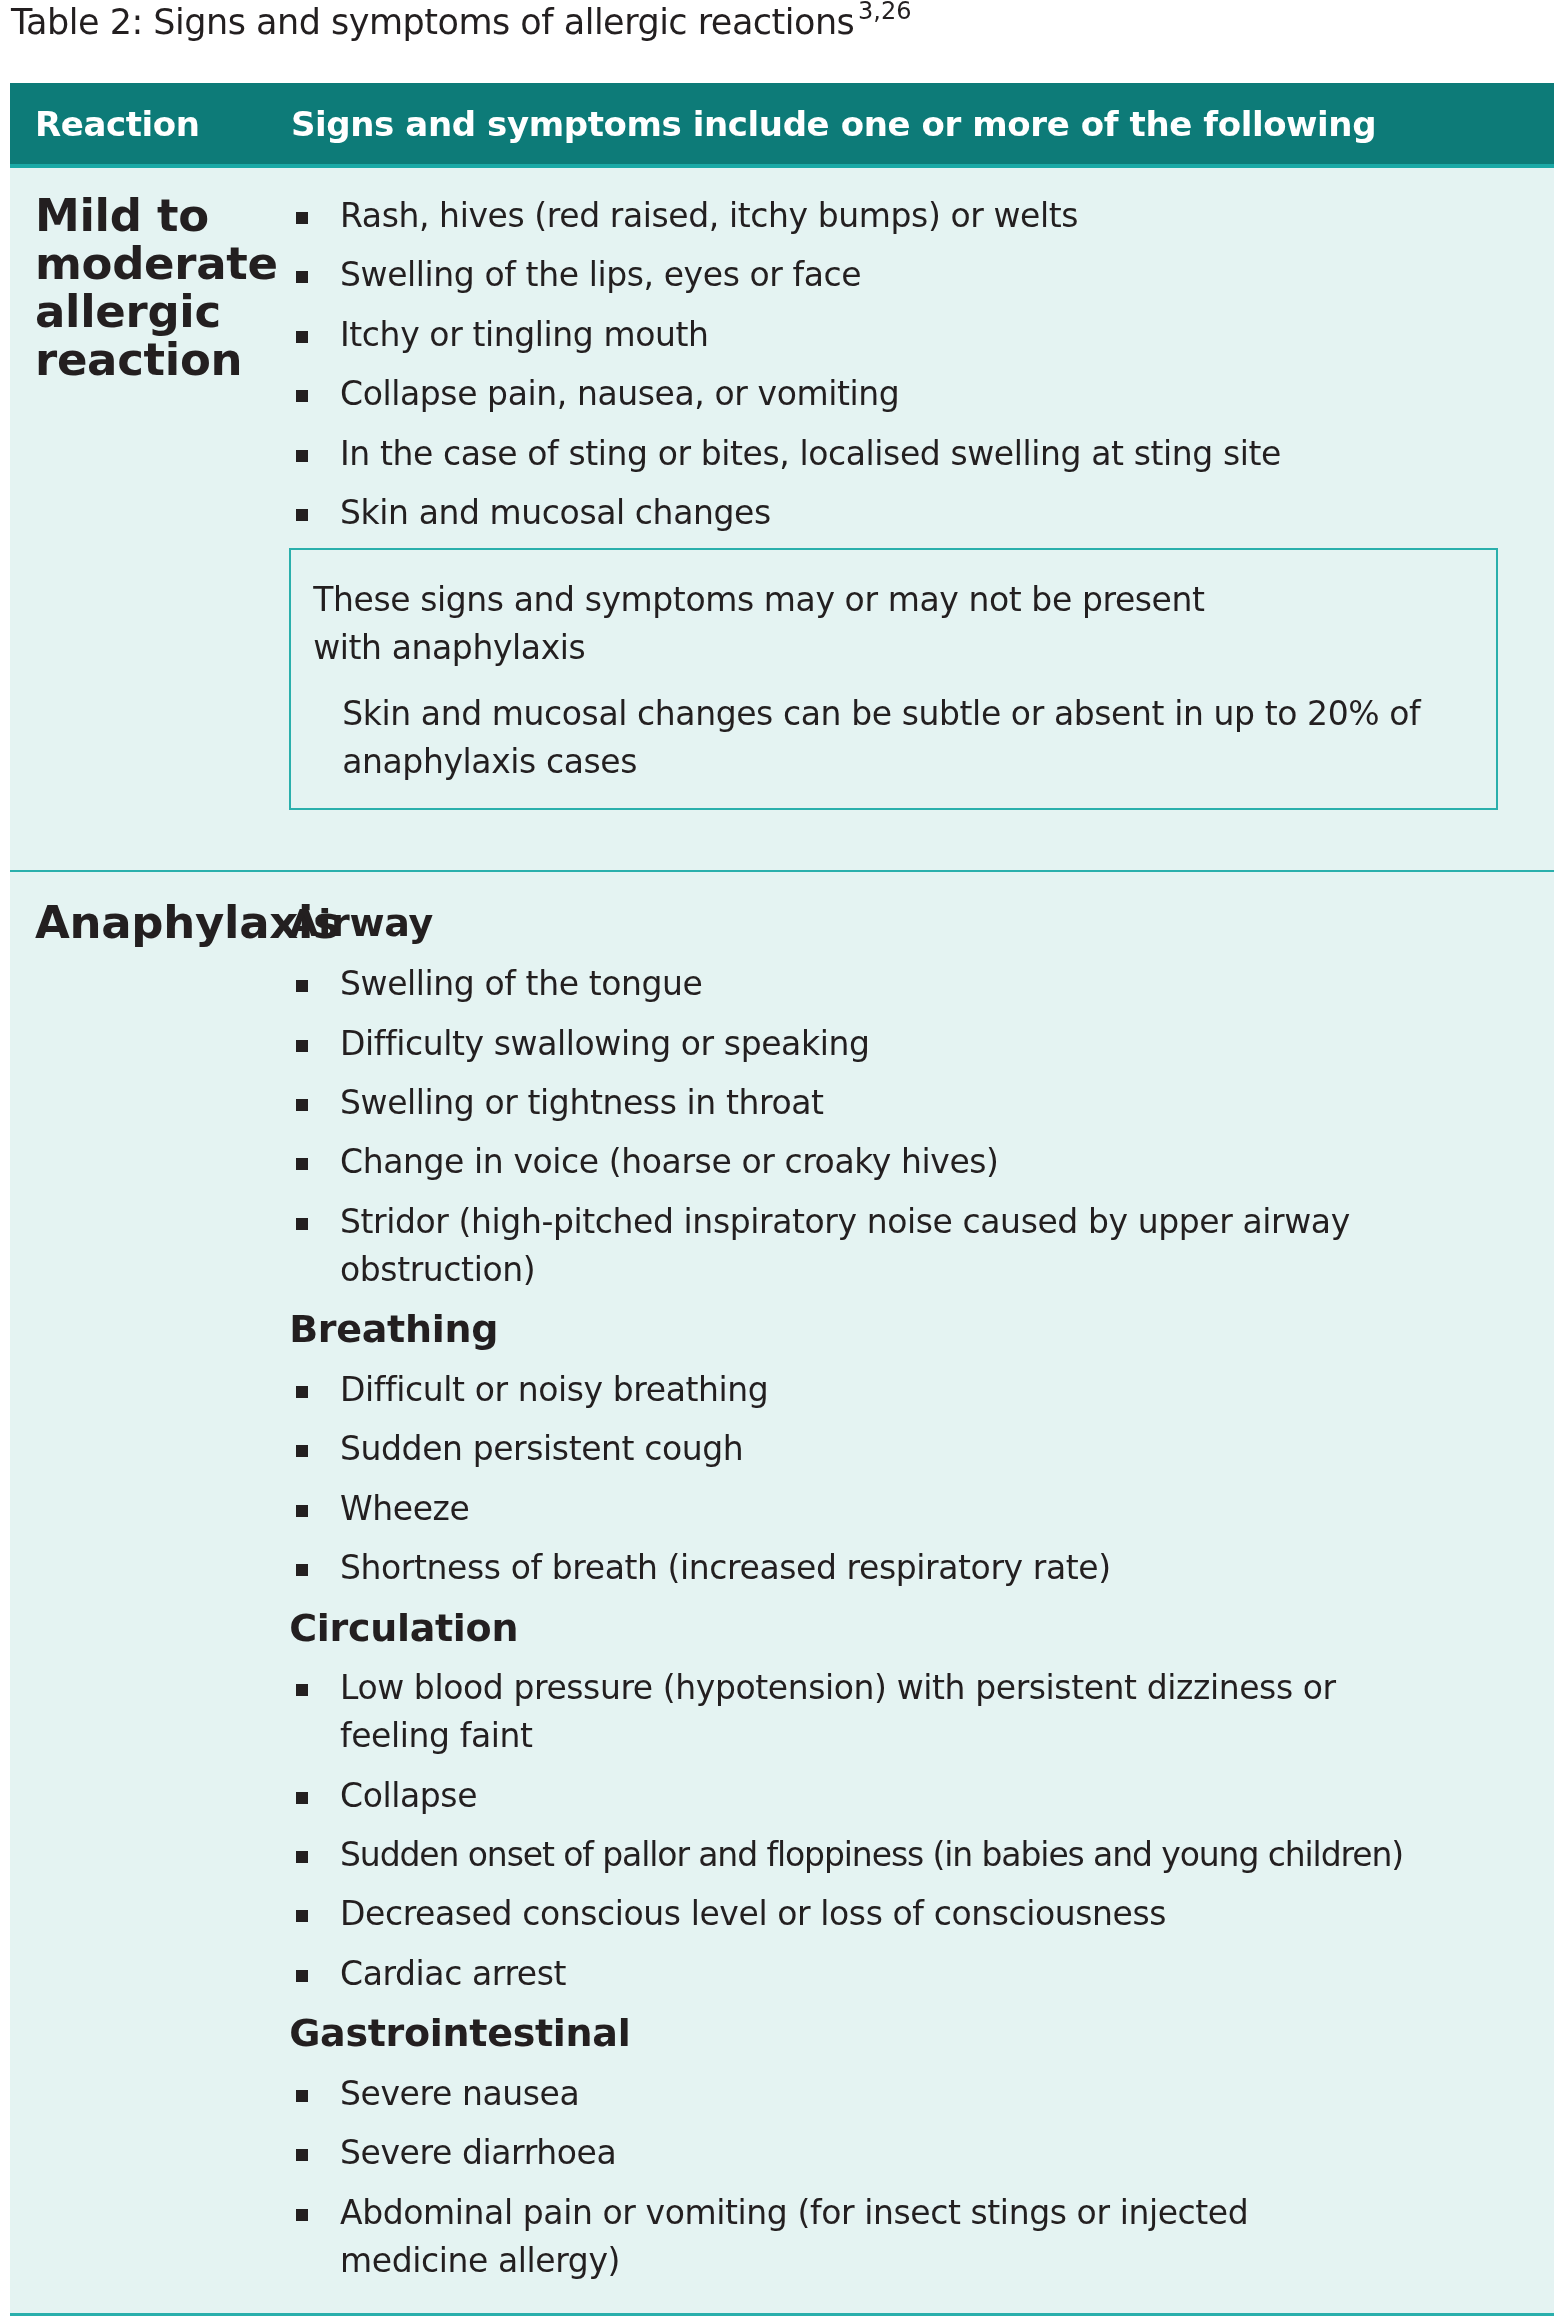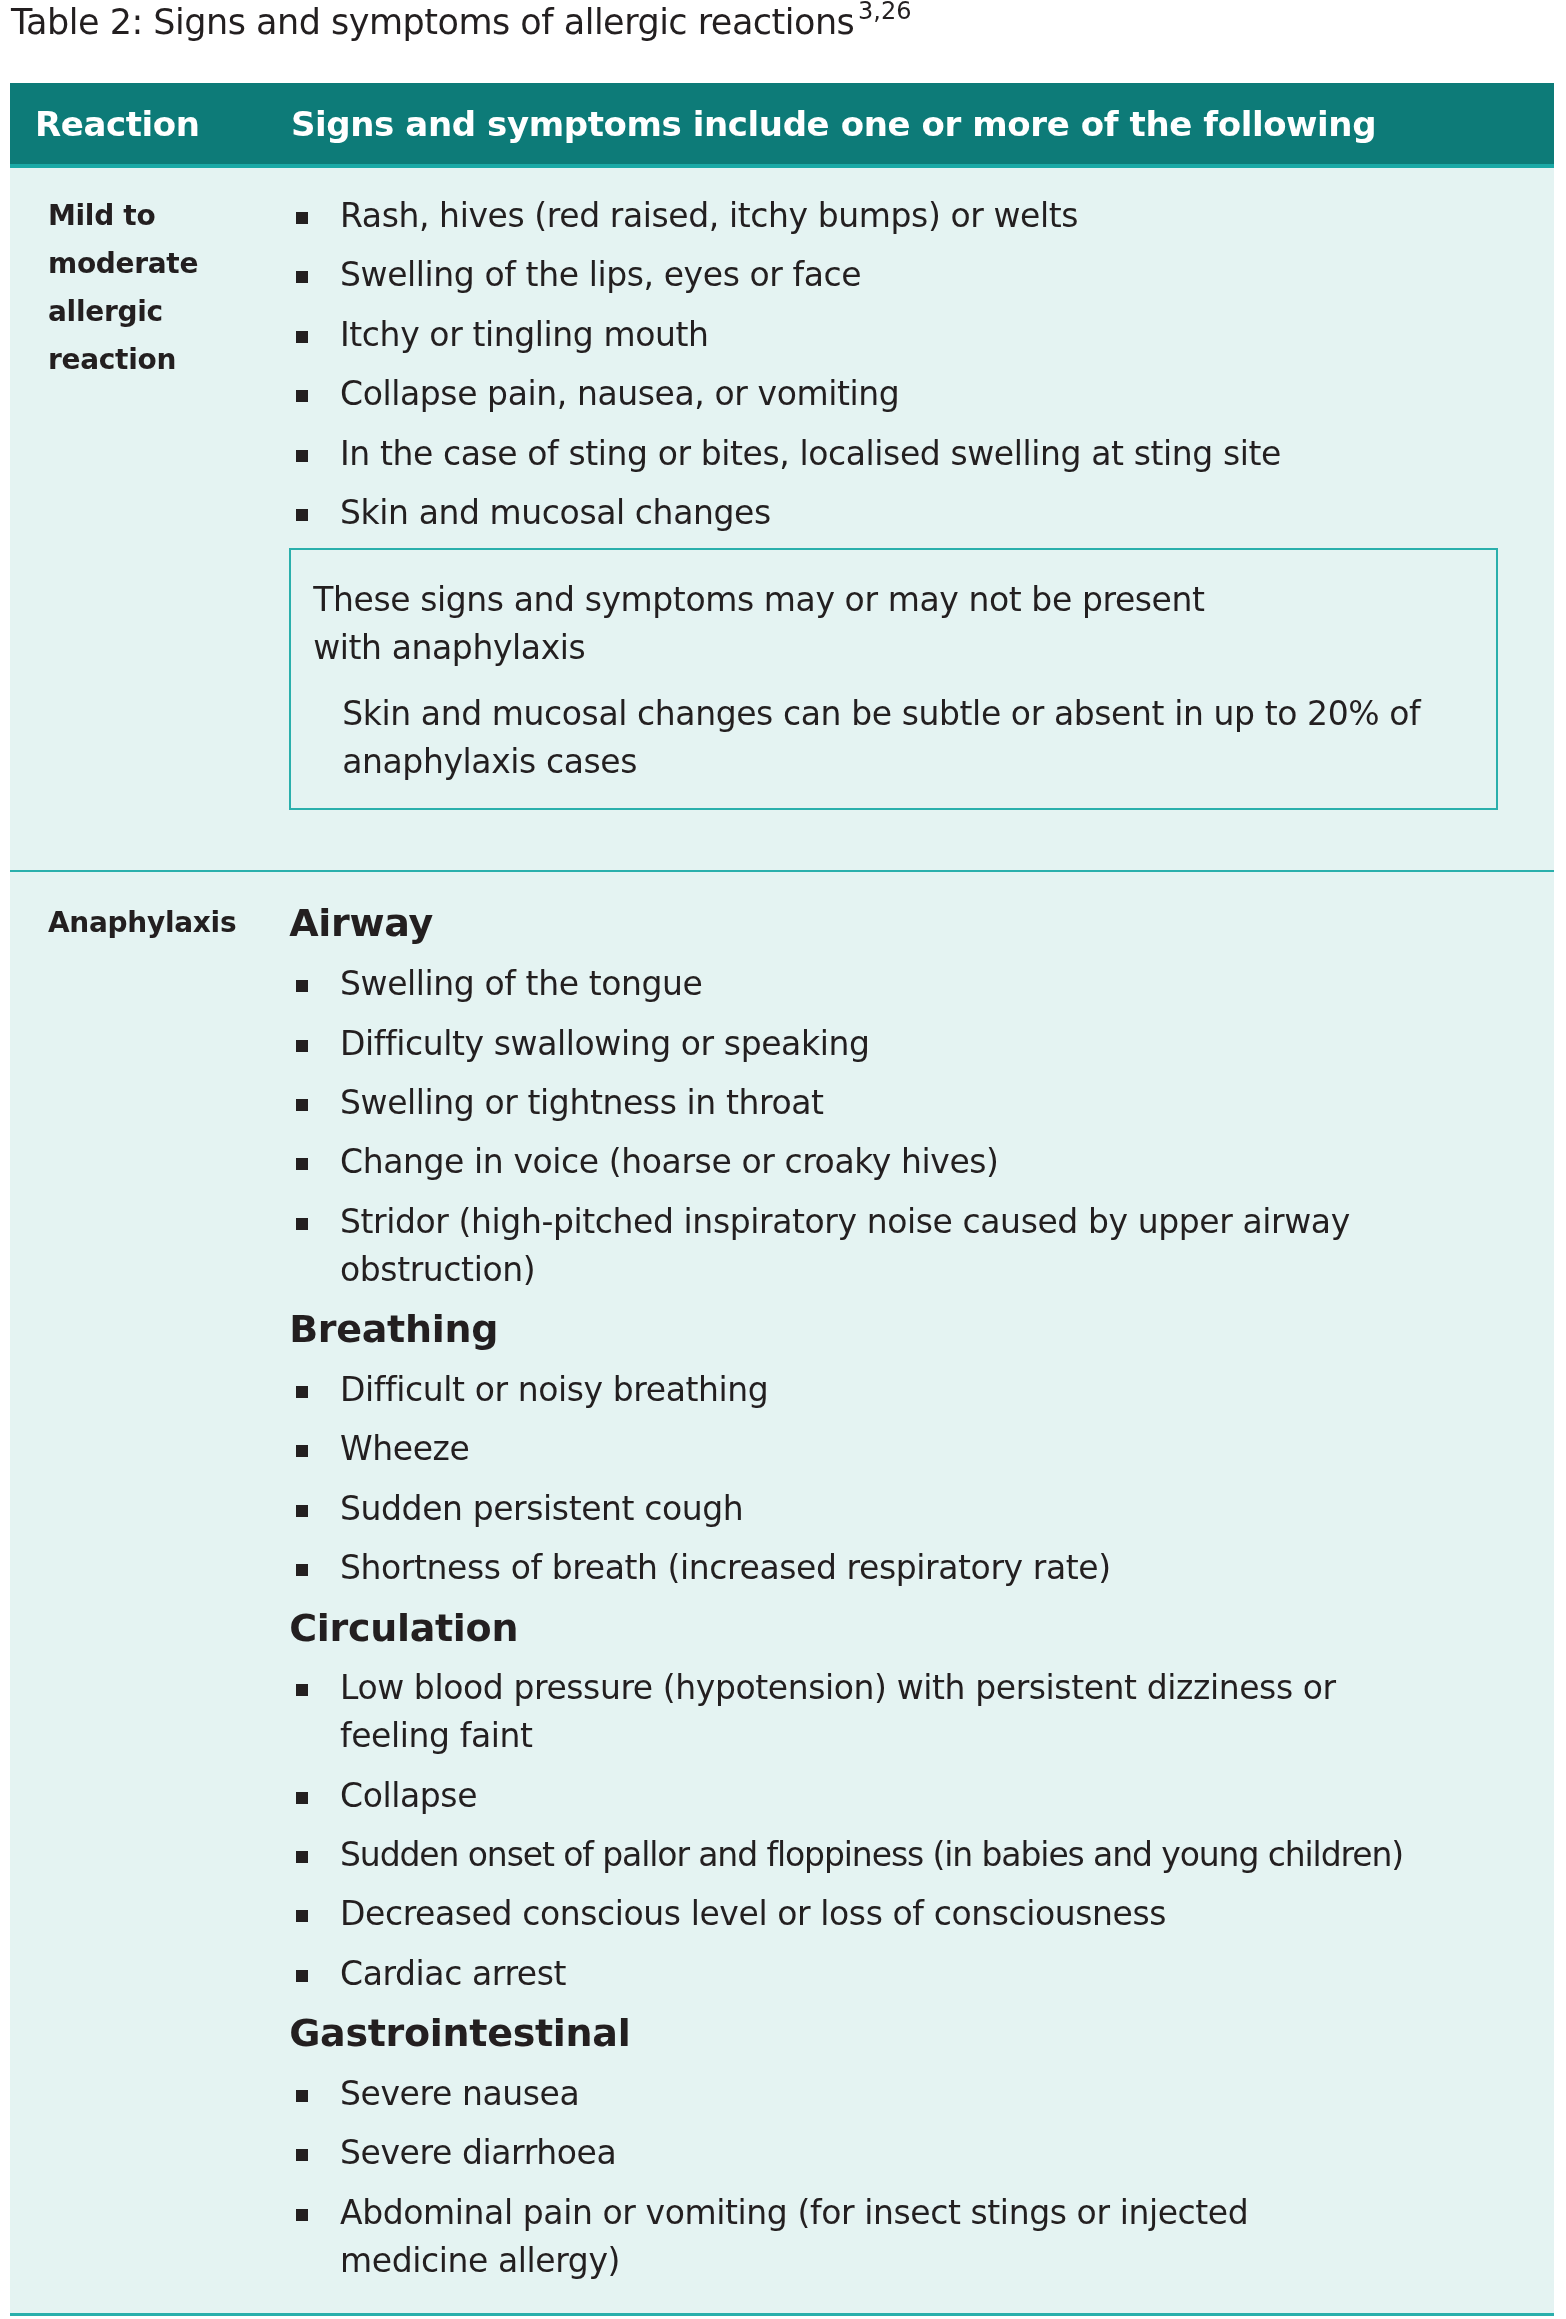--- a/index.html
+++ b/index.html
@@ -8,21 +8,21 @@
     .title { position: absolute; left: 11px; top: 0px; font-size: 35px; line-height: 44px; letter-spacing: -0.5px; white-space: nowrap; }
     .title .lbl { font-weight: normal; }
     .title sup { font-size: 24px; vertical-align: 14.6px; line-height: 0; margin-left: 3.7px; letter-spacing: 0; }
     .table { position: absolute; left: 10px; top: 83px; width: 1544px; }
     .thead { height: 81px; background: #0d7b78; border-bottom: 4.6px solid #1aa9a6; display: flex; align-items: center; color: #ffffff; font-weight: bold; font-size: 34px; letter-spacing: -0.4px; }
     .thead .c1 { width: 281px; padding-left: 25px; box-sizing: border-box; }
     .thead .c2 { padding-left: 0; }
     .row { background: #e4f3f2; display: flex; box-sizing: border-box; }
     .row1 { height: 704px; border-bottom: 2.7px solid #2aafac; padding-top: 24px; }
     .row2 { height: 1444px; border-bottom: 3.7px solid #2aafac; padding-top: 27.4px; }
-    .rlabel { width: 281px; padding-left: 38px; box-sizing: border-box; font-weight: bold; font-size: 28px; line-height: 48px; letter-spacing: -0.3px; }
+    .rlabel { width: 281px; padding-left: 25px; box-sizing: border-box; font-weight: bold; font-size: 45px; line-height: 48px; letter-spacing: -0.3px; }
     .rcontent { flex: 1; font-size: 33px; letter-spacing: -0.4px; }
     ul.items { list-style: none; margin: 0; padding: 0; }
     ul.items li { position: relative; padding-left: 49px; line-height: 48px; margin-bottom: 11.4px; }
     ul.items li .bul { position: absolute; left: 4.6px; top: 20px; width: 12px; height: 12px; background: #231f20; }
     .callout { margin: 9.1px 10px 0 -1.8px; border: 2.7px solid #2aafac; padding: 25.6px 22px 22px 22px; font-size: 33px; line-height: 48px; letter-spacing: -0.4px; width: 1209px; box-sizing: border-box; }
     .callout p { margin: 0 0 18.3px 0; }
     .callout p:last-child { margin-bottom: 0; margin-left: 29px; }
     .cat { font-weight: bold; font-size: 38px; line-height: 48px; margin: 0 0 12.8px -1.8px; letter-spacing: -0.3px; }
     .group { margin-bottom: 9.1px; }
   </style>
@@ -69,22 +69,22 @@
           <li><span class="bul"></span><span>Swelling or tightness in throat</span></li>
           <li><span class="bul"></span><span>Change in voice (hoarse or croaky hives)</span></li>
           <li style="padding-right:183px;"><span class="bul"></span><span>Stridor (high-pitched inspiratory noise caused by upper airway obstruction)</span></li>
         </ul>
       </div>
 
       <div class="group">
         <div class="cat">Breathing</div>
         <ul class="items">
           <li><span class="bul"></span><span>Difficult or noisy breathing</span></li>
+          <li><span class="bul"></span><span>Sudden persistent cough</span></li>
           <li><span class="bul"></span><span>Wheeze</span></li>
-          <li><span class="bul"></span><span>Sudden persistent cough</span></li>
           <li><span class="bul"></span><span>Shortness of breath (increased respiratory rate)</span></li>
         </ul>
       </div>
 
       <div class="group">
         <div class="cat">Circulation</div>
         <ul class="items">
           <li style="padding-right:183px;"><span class="bul"></span><span>Low blood pressure (hypotension) with persistent dizziness or feeling faint</span></li>
           <li><span class="bul"></span><span>Collapse</span></li>
           <li style="white-space:nowrap;letter-spacing:-1.1px;"><span class="bul"></span><span>Sudden onset of pallor and floppiness (in babies and young children)</span></li>

